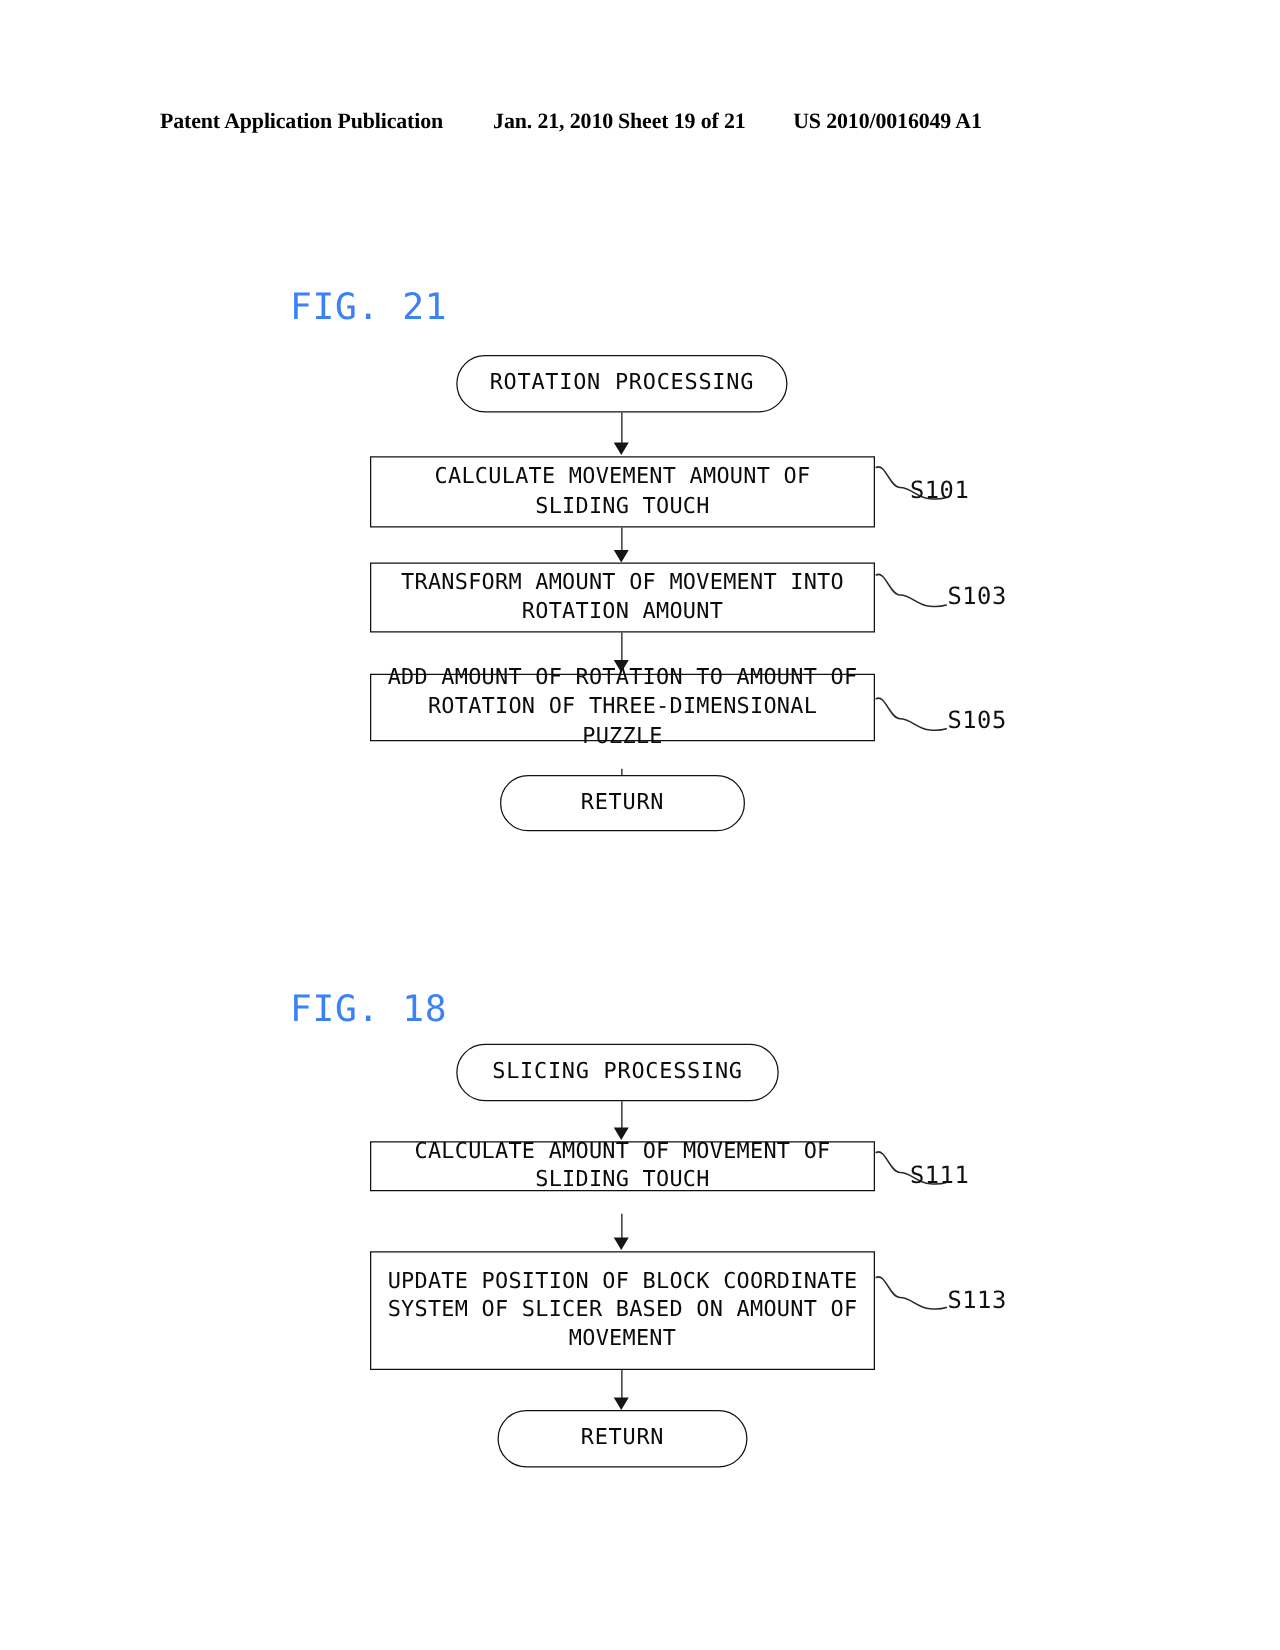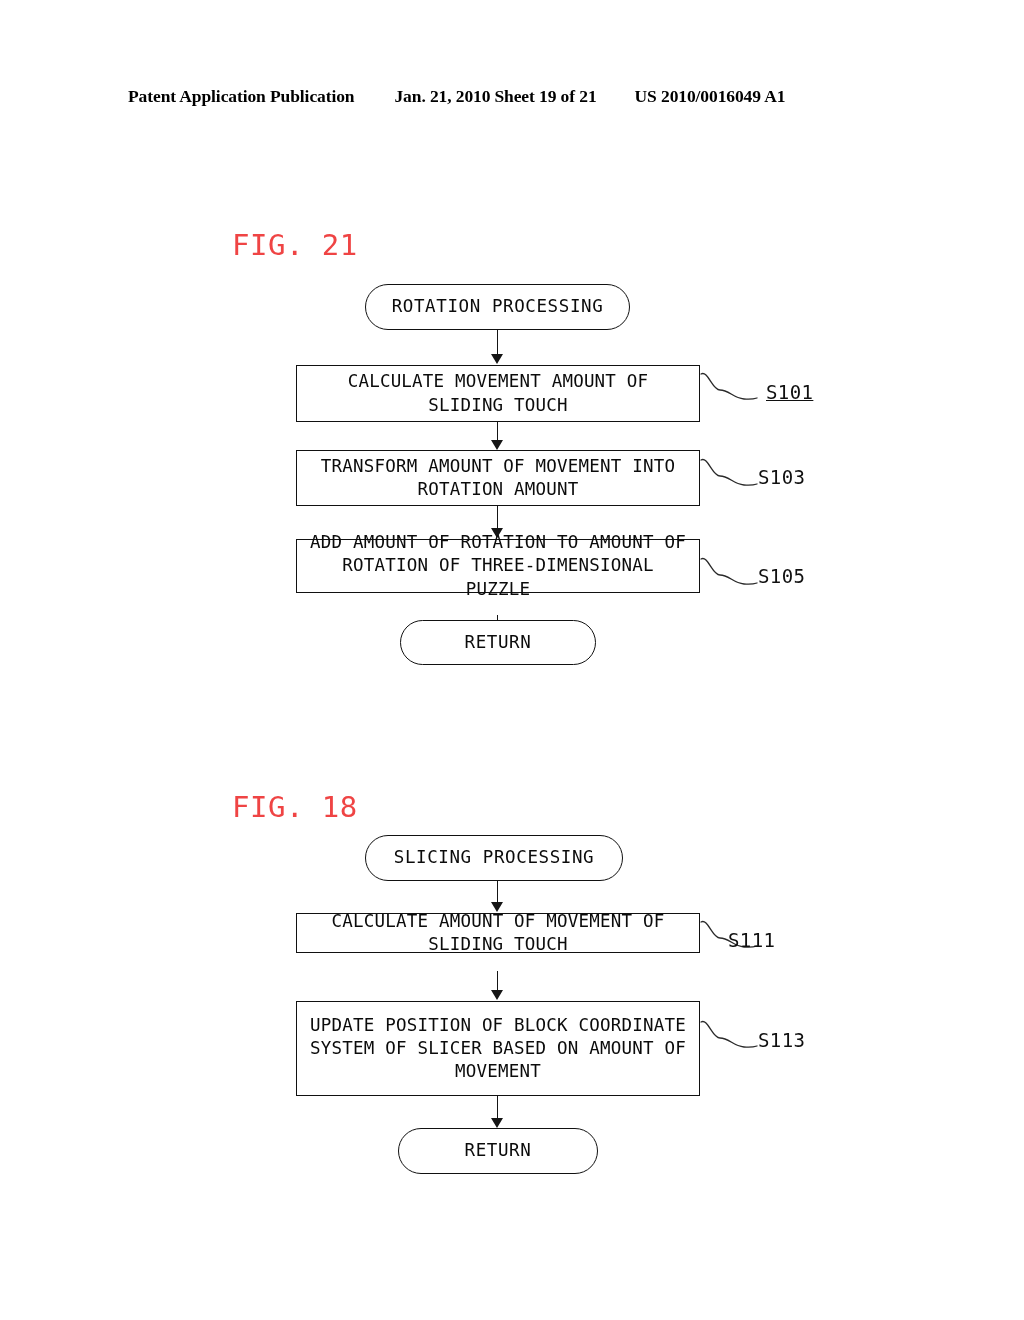--- a/index.html
+++ b/index.html
@@ -47,21 +47,21 @@
   #figure-21 { top: 228px; height: 460px; }
   #figure-22 { top: 790px; height: 400px; }
 
   .fig-title {
     position: absolute;
     left: 232px;
     top: 0;
     font-family: "DejaVu Sans Mono", "Liberation Mono", monospace;
     font-size: 29px;
     letter-spacing: 0.5px;
-    color: #ef4444;
+    color: #3b82f6;
     white-space: nowrap;
   }
 
   .flow {
     position: absolute;
     left: 0;
     top: 0;
     width: 1024px;
   }
 
@@ -152,21 +152,21 @@
 
     <div class="connector" style="left:497px; top:102px; height:27px;"></div>
     <div class="arrowhead" style="left:491px; top:126px;"></div>
 
     <div class="node process" style="left:296px; top:137px; width:404px; height:57px;">
       <span class="node-text">CALCULATE MOVEMENT AMOUNT OF SLIDING TOUCH</span>
     </div>
     <svg class="squiggle" style="left:700px; top:140px;" width="58" height="34" viewBox="0 0 58 34">
       <path d="M1 6 C 8 2, 12 22, 20 22 C 29 22, 33 30, 44 31 C 50 31.5, 54 31, 57 30"></path>
     </svg>
-    <div class="step-label" style="left:766px; top:153px;text-decoration:underline;">S101</div>
+    <div class="step-label" style="left:728px; top:153px;">S101</div>
 
     <div class="connector" style="left:497px; top:194px; height:21px;"></div>
     <div class="arrowhead" style="left:491px; top:212px;"></div>
 
     <div class="node process" style="left:296px; top:222px; width:404px; height:56px;">
       <span class="node-text">TRANSFORM AMOUNT OF MOVEMENT INTO ROTATION AMOUNT</span>
     </div>
     <svg class="squiggle" style="left:700px; top:226px;" width="58" height="34" viewBox="0 0 58 34">
       <path d="M1 6 C 8 2, 12 22, 20 22 C 29 22, 33 30, 44 31 C 50 31.5, 54 31, 57 30"></path>
     </svg>

